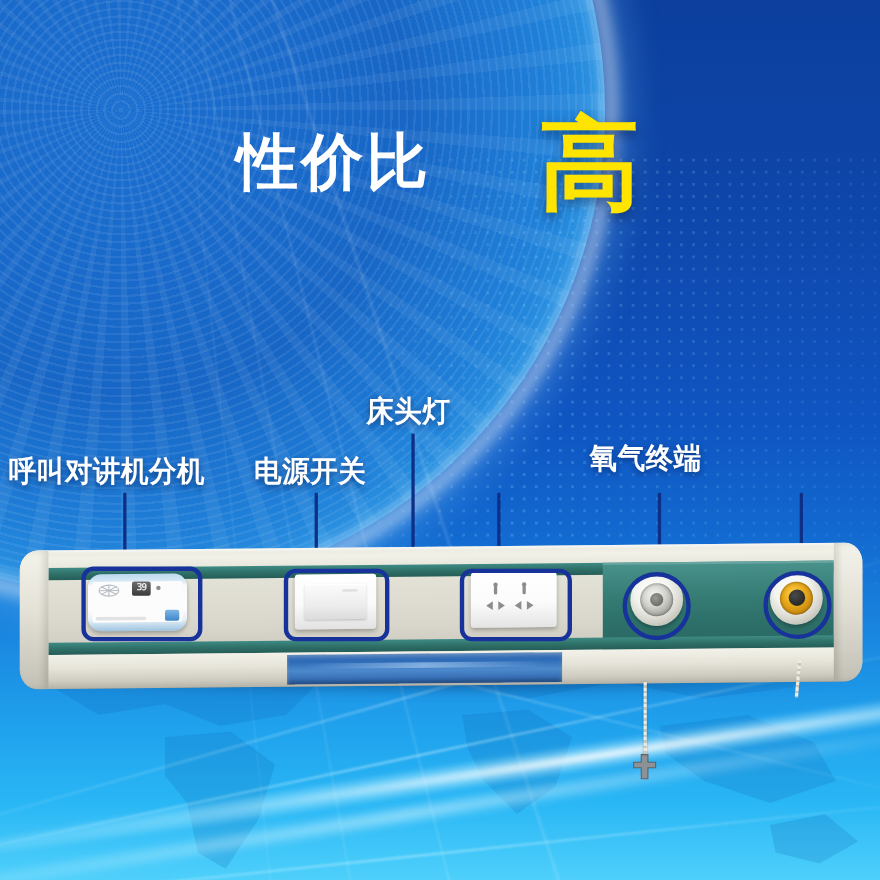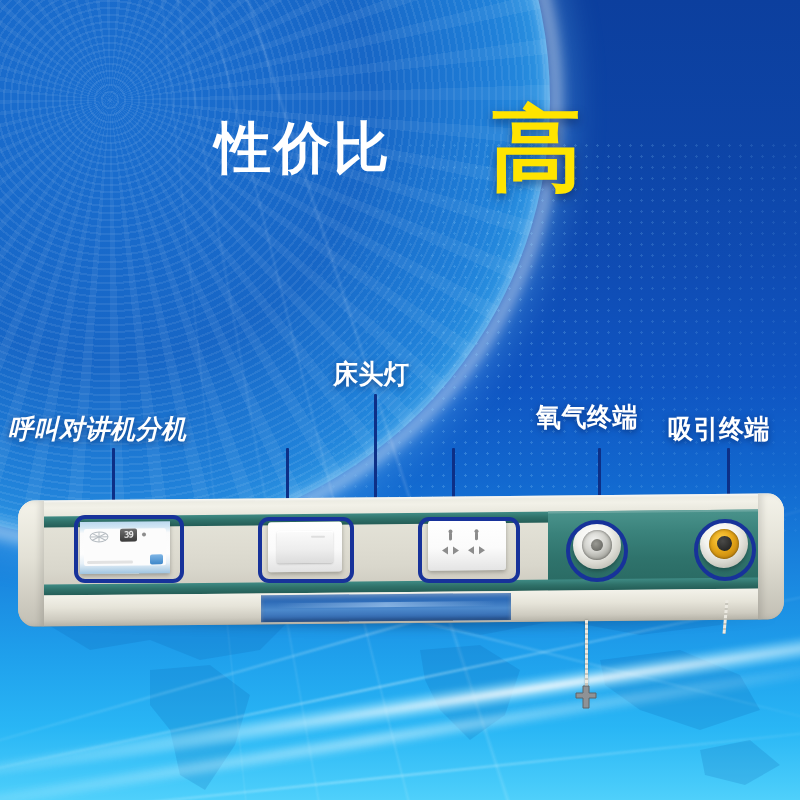--- a/index.html
+++ b/index.html
@@ -161,21 +161,21 @@
     background:linear-gradient(180deg, #2b64ad 0%, #2e6cb8 25%, #4c89cc 55%, #3a72b8 80%, #2a5ea6 100%);
     box-shadow:inset 0 2px 4px rgba(255,255,255,.35), inset 0 -2px 4px rgba(0,0,0,.3);
   }
   .lamp:after{
     content:"";position:absolute;left:6%;right:6%;top:28%;height:5px;border-radius:3px;
     background:linear-gradient(90deg, rgba(255,255,255,0), rgba(200,228,255,.5), rgba(255,255,255,0));
   }
 
   
   .intercom{
-    position:absolute;left:62px;top:22px;width:90px;height:52px;border-radius:0;
+    position:absolute;left:62px;top:22px;width:90px;height:52px;border-radius:12px;
     background:linear-gradient(180deg,#bcd9ef 0%, #cfe5f4 10%, #fbfbfb 22%, #fdfdfd 62%, #e6f0f8 80%, #9ec4e0 100%);
     box-shadow:0 2px 4px rgba(0,0,0,.28);
   }
   .ic-face{position:absolute;left:4px;right:4px;top:7px;bottom:8px;background:#fcfcfc;border-radius:2px;}
   .ic-fan{
     position:absolute;left:8px;top:8px;width:22px;height:14px;opacity:.55;
   }
   .ic-lcd{
     position:absolute;left:40px;top:7px;width:17px;height:13px;border-radius:2px;
     background:linear-gradient(180deg,#6d6d6d,#3a3a3a);
@@ -288,42 +288,42 @@
 
   <div class="headline">
     <div class="hl-line2">
       <span class="w">性价比</span>
       <span class="hl-big">高</span>
     </div>
   </div>
 
   <div class="callouts">
 
-    <div class="callout" style="left:8px;top:60px;font-style:italic;">
+    <div class="callout" style="left:8px;top:60px;">
       <div class="co-text">呼叫对讲机分机</div>
     </div>
     <div class="co-line" style="left:112px;top:96px;height:86px;"></div>
 
+    <div class="callout" style="left:231px;top:60px;">
+      <div class="co-text">电源开关</div>
+    </div>
     <div class="co-line" style="left:286px;top:96px;height:86px;"></div>
 
     <div class="callout" style="left:333px;top:5px;">
       <div class="co-text">床头灯</div>
     </div>
     <div class="co-line" style="left:374px;top:42px;height:204px;"></div>
 
     <div class="co-line" style="left:452px;top:96px;height:86px;"></div>
 
     <div class="callout" style="left:536px;top:48px;">
       <div class="co-text">氧气终端</div>
     </div>
     <div class="co-line" style="left:598px;top:96px;height:86px;"></div>
 
-    <div class="callout" style="left:668px;top:60px;">
-      <div class="co-text">吸引终端</div>
-    </div>
     <div class="co-line" style="left:727px;top:96px;height:86px;"></div>
   </div>
 
   <div class="panel-wrap">
     <div class="panel-shadow"></div>
 
     <div class="panel">
       <div class="stripe top"></div>
       <div class="teal-block"></div>
       <div class="stripe bot"></div>

